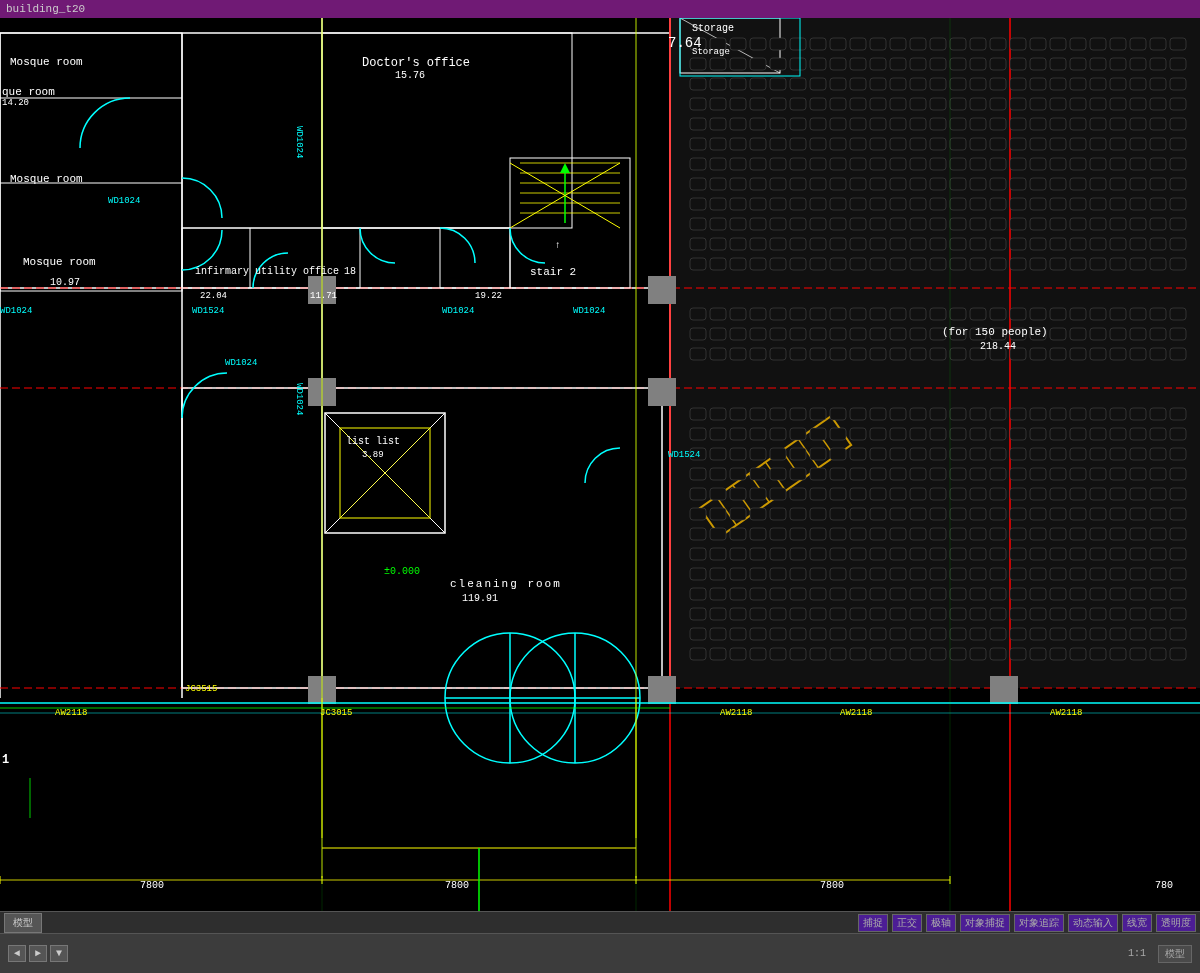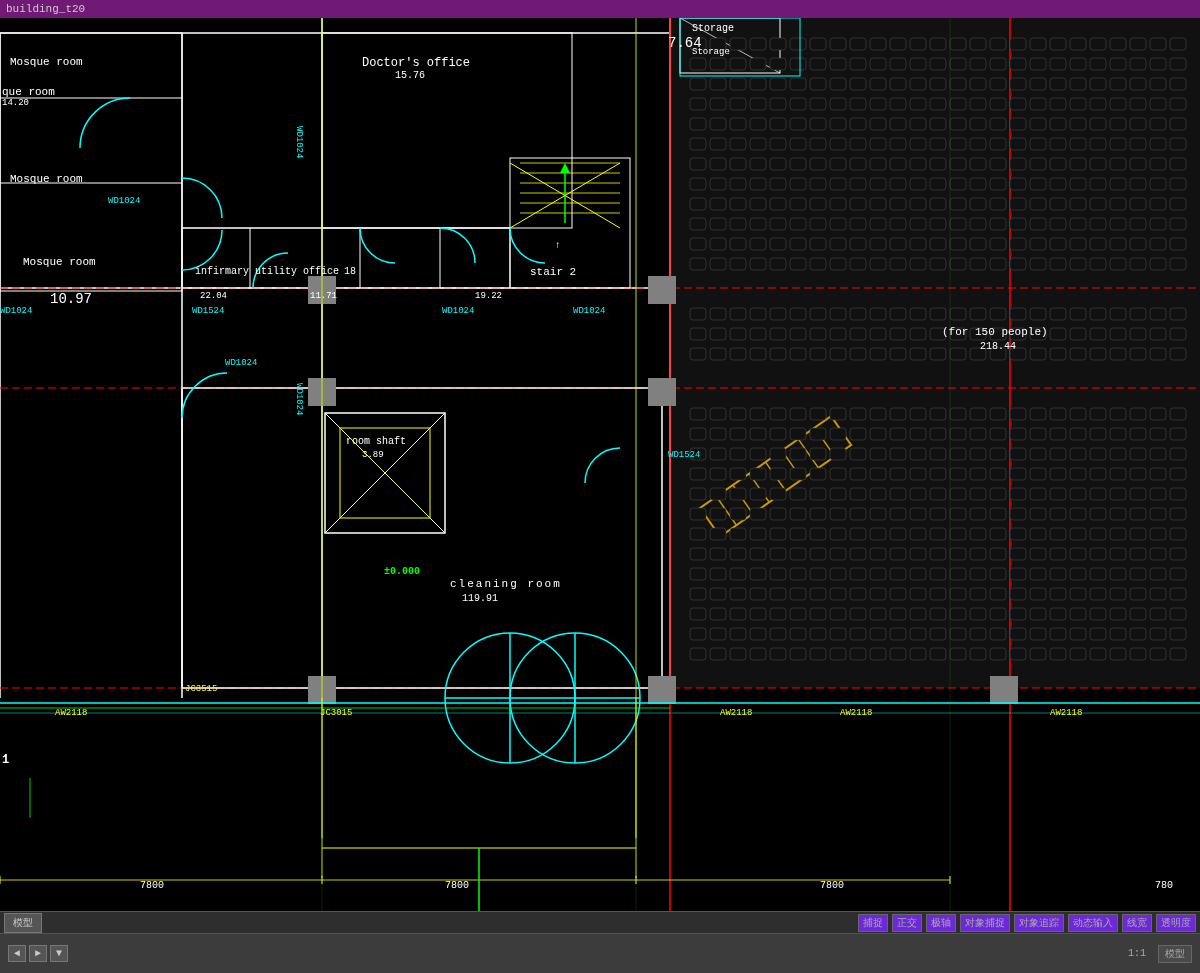--- a/index.html
+++ b/index.html
@@ -42,21 +42,21 @@
       position: absolute;
       color: #fff;
       font-size: 10px;
       font-family: 'Courier New', monospace;
       white-space: nowrap;
       pointer-events: none;
     }
 
     .cad-text.cyan { color: #00ffff; }
     .cad-text.yellow { color: #ffff00; }
-    .cad-text.green { color: #00ff00; font-weight: bold; }
+    .cad-text.green { color: #00ff00; }
     .cad-text.white { color: #ffffff; }
 
     #bottom-bar {
       position: absolute;
       bottom: 0; left: 0; right: 0;
       height: 40px;
       background: #3c3c3c;
       border-top: 1px solid #555;
       display: flex;
       align-items: center;
@@ -90,21 +90,21 @@
       right: 4px;
       display: flex;
       gap: 4px;
       align-items: center;
     }
 
     .status-btn {
       color: #aaa;
       font-size: 10px;
       padding: 1px 4px;
-      background: #6d28d9;
+      background: #4c1d95;
       border: 1px solid #666;
       cursor: pointer;
     }
 
     svg#cad-svg {
       position: absolute;
       top: 0; left: 0;
       width: 1200px;
       height: 915px;
     }
@@ -999,33 +999,33 @@
   <div class="cad-text white" style="left:692px;top:5px;font-size:10px;">Storage</div>
   <div class="cad-text white" style="left:668px;top:17px;font-size:14px;">7.64</div>
   <div class="cad-text white" style="left:692px;top:29px;font-size:9px;">Storage</div>
 
   <div class="cad-text white" style="left:195px;top:248px;font-size:10px;">infirmary</div>
   <div class="cad-text white" style="left:255px;top:248px;font-size:10px;">utility office</div>
   <div class="cad-text white" style="left:344px;top:248px;font-size:10px;">18</div>
 
   <div class="cad-text white" style="left:530px;top:248px;font-size:11px;">stair 2</div>
 
-  <div class="cad-text white" style="left:346px;top:418px;font-size:10px;">room shaft</div>
+  <div class="cad-text white" style="left:346px;top:418px;font-size:10px;">list list</div>
   <div class="cad-text white" style="left:362px;top:432px;font-size:9px;">3.89</div>
 
   <div class="cad-text green" style="left:384px;top:548px;font-size:10px;">±0.000</div>
   <div class="cad-text white" style="left:422px;top:560px;font-size:11px;letter-spacing:2px;margin-left:28px;">cleaning room</div>
   <div class="cad-text white" style="left:462px;top:575px;font-size:10px;">119.91</div>
 
   <div class="cad-text white" style="left:942px;top:308px;font-size:11px;">(for 150 people)</div>
   <div class="cad-text white" style="left:980px;top:323px;font-size:10px;">218.44</div>
 
   <div class="cad-text white" style="left:2px;top:735px;font-size:12px;font-weight:bold;">1</div>
 
-  <div class="cad-text white" style="left:50px;top:273px;font-size:14px;text-align:center;">10.97</div>
+  <div class="cad-text white" style="left:50px;top:259px;font-size:10px;text-align:center;">10.97</div>
   <div class="cad-text white" style="left:200px;top:273px;font-size:9px;">22.04</div>
   <div class="cad-text white" style="left:310px;top:273px;font-size:9px;">11.71</div>
   <div class="cad-text white" style="left:475px;top:273px;font-size:9px;">19.22</div>
   <div class="cad-text white" style="left:140px;top:862px;font-size:10px;">7800</div>
   <div class="cad-text white" style="left:445px;top:862px;font-size:10px;">7800</div>
   <div class="cad-text white" style="left:820px;top:862px;font-size:10px;">7800</div>
   <div class="cad-text white" style="left:1155px;top:862px;font-size:10px;">780</div>
 
   <div class="cad-text cyan" style="left:108px;top:178px;font-size:9px;">WD1024</div>
   <div class="cad-text cyan" style="left:0px;top:288px;font-size:9px;">WD1024</div>

